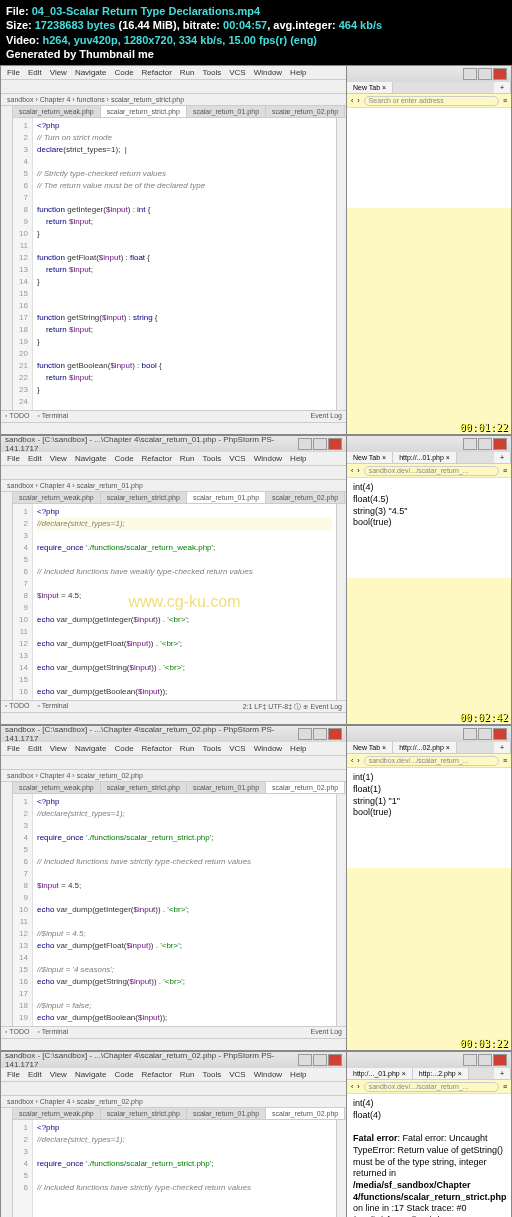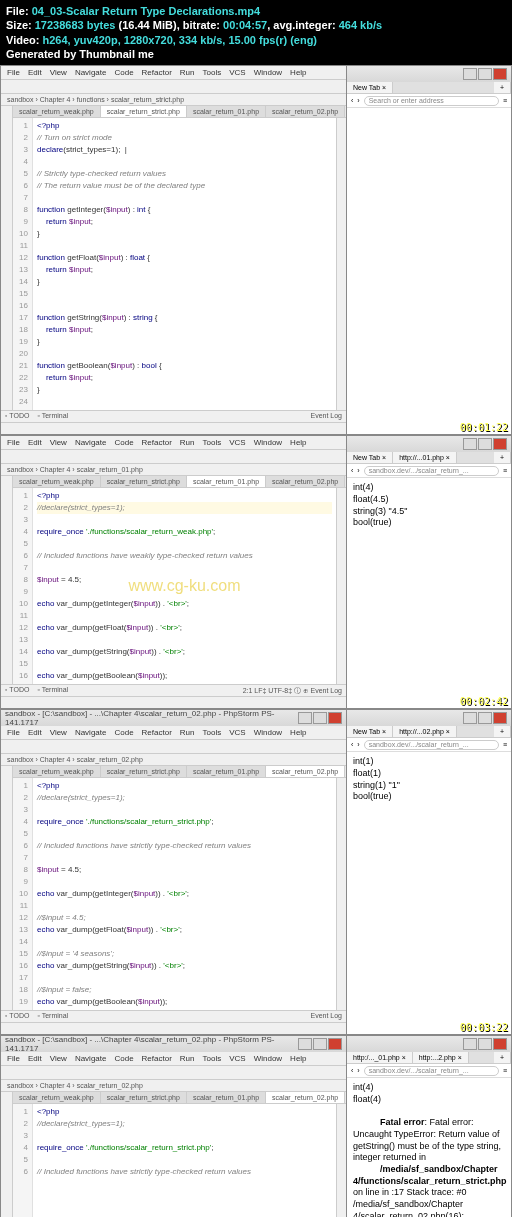--- a/index.html
+++ b/index.html
@@ -4,21 +4,21 @@
 <style>
 * { margin: 0; padding: 0; box-sizing: border-box; font-family: 'Segoe UI', Tahoma, sans-serif; }
 body { background: #000; width: 512px; font-size: 10px; }
 
 .header-block { background: #000; color: #fff; padding: 4px 6px; font-size: 11px; font-weight: bold; line-height: 1.3; }
 .header-block .cyan { color: #4dd; }
 
 .quad { display: flex; flex-direction: column; }
 .pane-row { display: flex; }
 .ide { flex: 1; background: #f0f0f0; border: 1px solid #888; position: relative; }
-.browser { width: 165px; background: #ffffff; border: 1px solid #888; border-left: none; }
+.browser { width: 165px; background: #fef9c3; border: 1px solid #888; border-left: none; }
 
 .titlebar { background: linear-gradient(#e8e8e8, #d8d8d8); display: flex; align-items: center; height: 16px; padding: 0 4px; font-size: 8px; color: #444; }
 .titlebar-btns { margin-left: auto; display: flex; gap: 1px; }
 .tbtn { width: 14px; height: 12px; background: #ddd; border: 1px solid #999; display: inline-block; }
 .tbtn.close { background: #d04030; }
 
 .menubar { background: #f0f0f0; display: flex; gap: 8px; padding: 2px 6px; font-size: 8px; color: #333; border-bottom: 1px solid #ccc; }
 .toolbar { background: #f0f0f0; display: flex; gap: 4px; padding: 2px 6px; border-bottom: 1px solid #ccc; height: 14px; }
 .crumb { background: #f0f0f0; padding: 2px 6px; font-size: 7px; color: #555; border-bottom: 1px solid #ccc; }
 
@@ -41,21 +41,21 @@
 
 .timestamp { position: absolute; bottom: 2px; right: 4px; font-size: 10px; color: #ff4; text-shadow: 1px 1px #000; z-index: 10; font-family: monospace; margin-top: 20px; }
 
 .browser-tabs { display: flex; background: #e0e0e0; font-size: 7px; border-bottom: 1px solid #ccc; }
 .btab { padding: 2px 6px; background: #f4f4f4; border-right: 1px solid #ccc; }
 .btab.x { margin-left: auto; }
 .browser-addr { display: flex; align-items: center; padding: 2px 4px; gap: 4px; border-bottom: 1px solid #ddd; font-size: 7px; height: 14px; }
 .addr-input { flex: 1; border: 1px solid #ccc; border-radius: 8px; height: 10px; padding: 0 4px; font-size: 7px; color: #888; }
 .browser-body { padding: 4px 6px; font-family: 'Times New Roman', serif; font-size: 9px; line-height: 1.3; color: #000; background: #fff; min-height: 100px; }
 .browser-body .err { color: #000; }
-.browser-body .err b { font-weight: bold; margin-left: 27px; }
+.browser-body .err b { font-weight: bold; }
 
 .watermark { position: absolute; left: 50%; top: 50%; transform: translate(-50%, -50%); font-size: 16px; font-weight: normal; color: rgba(230, 200, 40, 0.6); pointer-events: none; z-index: 5; }
 
 .side-gutter { width: 12px; background: #f0f0f0; border-right: 1px solid #ccc; }
 .right-gutter { width: 10px; background: #f0f0f0; border-left: 1px solid #ccc; }
 .editor-container { display: flex; }
 </style>
 </head>
 <body>
 
@@ -149,20 +149,28 @@
         <span>›</span>
         <div class="addr-input">Search or enter address</div>
         <span>≡</span>
       </div>
       <div class="browser-body"></div>
     </div>
     <div class="timestamp">00:01:22</div>
   </div>
   <div class="pane-row" style="position:relative">
     <div class="ide">
+      <div class="titlebar">
+        <span>sandbox - [C:\sandbox] - ...\Chapter 4\scalar_return_01.php - PhpStorm PS-141.1717</span>
+        <span class="titlebar-btns">
+          <span class="tbtn"></span>
+          <span class="tbtn"></span>
+          <span class="tbtn close"></span>
+        </span>
+      </div>
       <div class="menubar">
           <span>File</span>
           <span>Edit</span>
           <span>View</span>
           <span>Navigate</span>
           <span>Code</span>
           <span>Refactor</span>
           <span>Run</span>
           <span>Tools</span>
           <span>VCS</span>

